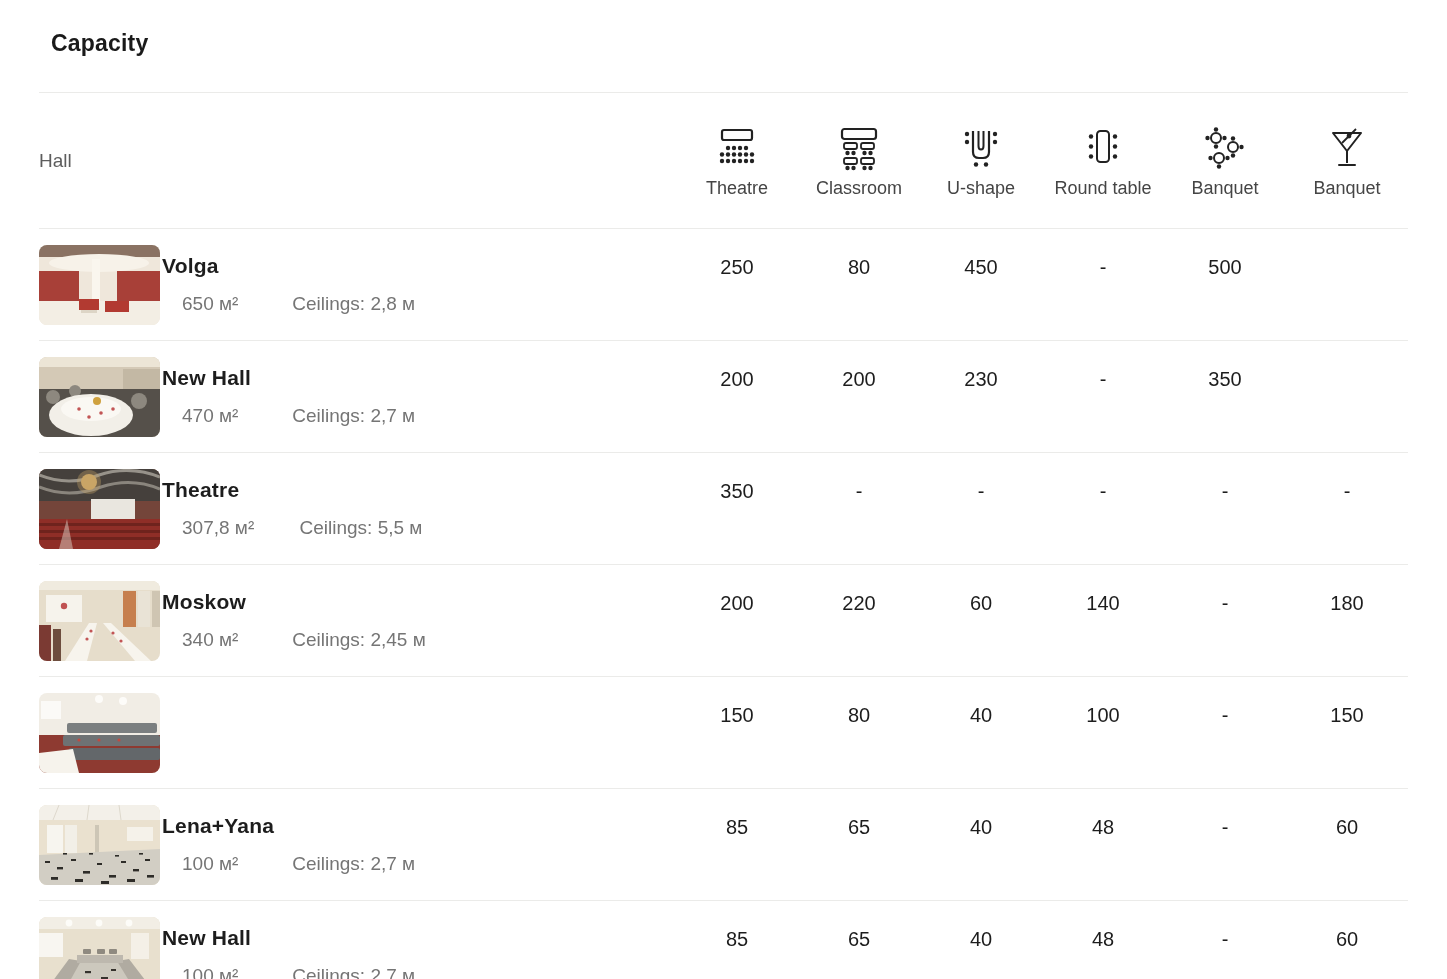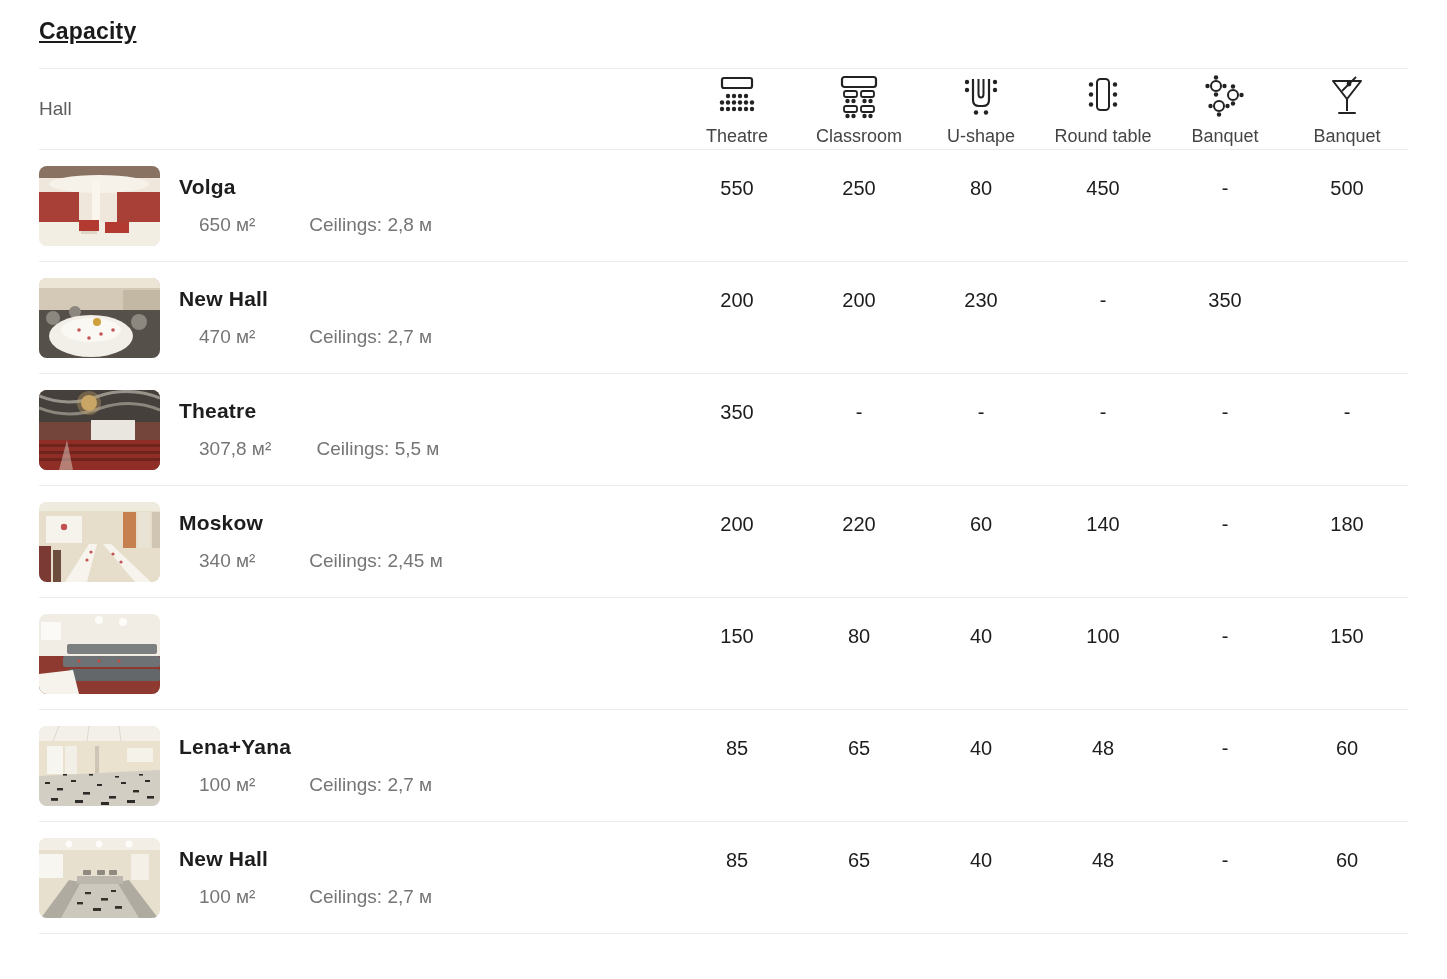--- a/index.html
+++ b/index.html
@@ -5,43 +5,43 @@
   * { box-sizing: border-box; }
   html, body { margin: 0; padding: 0; }
   body {
     width: 1447px; height: 979px; overflow: hidden;
     background: #ffffff;
     font-family: "Liberation Sans", sans-serif;
     color: #1d1d1d;
   }
   .page { padding: 0 39px; }
   .title {
-    margin: 0; padding: 17px 0 23px;
+    margin: 12px; padding: 17px 0 23px;
     font-size: 23px; font-weight: 700; line-height: 28px;
-    color: #1a1a1a; letter-spacing: .2px; text-decoration: underline;
+    color: #1a1a1a; letter-spacing: .2px;
   }
   .grid-row {
     display: grid;
     grid-template-columns: 1fr 122px 122px 122px 122px 122px 122px;
     border-bottom: 1px solid #ebebe9;
   }
-  .thead { border-top: 1px solid #ebebe9; height: 82px; }
+  .thead { border-top: 1px solid #ebebe9; height: 137px; }
   .hall-head {
     display: flex; align-items: center;
     font-size: 19px; color: #5d5d5d;
   }
   .col-head {
     display: flex; flex-direction: column;
     align-items: center; justify-content: center;
     gap: 7px; padding-top: 4px;
   }
   .col-icon { height: 44px; display: flex; align-items: center; justify-content: center; }
   .col-label { font-size: 18px; color: #454545; white-space: nowrap; }
   .body-row { height: 112px; }
-  .hall-cell { display: flex; align-items: center; gap: 19px; min-width: 0; }
+  .hall-cell { display: flex; align-items: center; gap: 2px; min-width: 0; }
   .thumb {
     width: 121px; height: 80px; border-radius: 8px;
     overflow: hidden; flex: 0 0 auto; cursor: pointer;
   }
   .thumb svg { display: block; width: 100%; height: 100%; }
   .hall-name { font-size: 21px; font-weight: 700; color: #1d1d1d; margin-bottom: 15px; letter-spacing: .2px; }
   .hall-meta { font-size: 19px; color: #757575; }
   .hall-area { display: inline-block; min-width: 65px; margin-right: 40px; margin-left: 20px; }
   .num {
     font-size: 20px; text-align: center;
@@ -200,21 +200,20 @@
           </svg>
         </div>
         <div>
           <div class="hall-name">Volga</div>
           <div class="hall-meta">
             <span class="hall-area">650 м²</span>
             <span>Ceilings: 2,8 м</span>
           </div>
         </div>
       </div>
-      <div class="num">550</div>
       <div class="num">250</div>
       <div class="num">80</div>
       <div class="num">450</div>
       <div class="num">-</div>
       <div class="num">500</div>
     </div>
 
     <div class="grid-row body-row">
       <div class="hall-cell">
         <div class="thumb">

